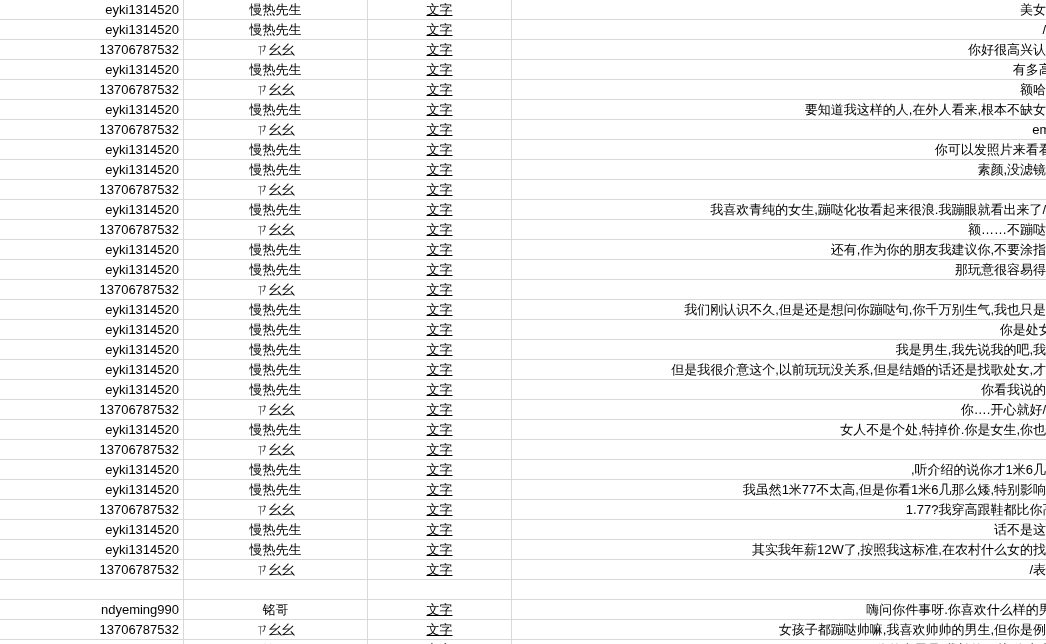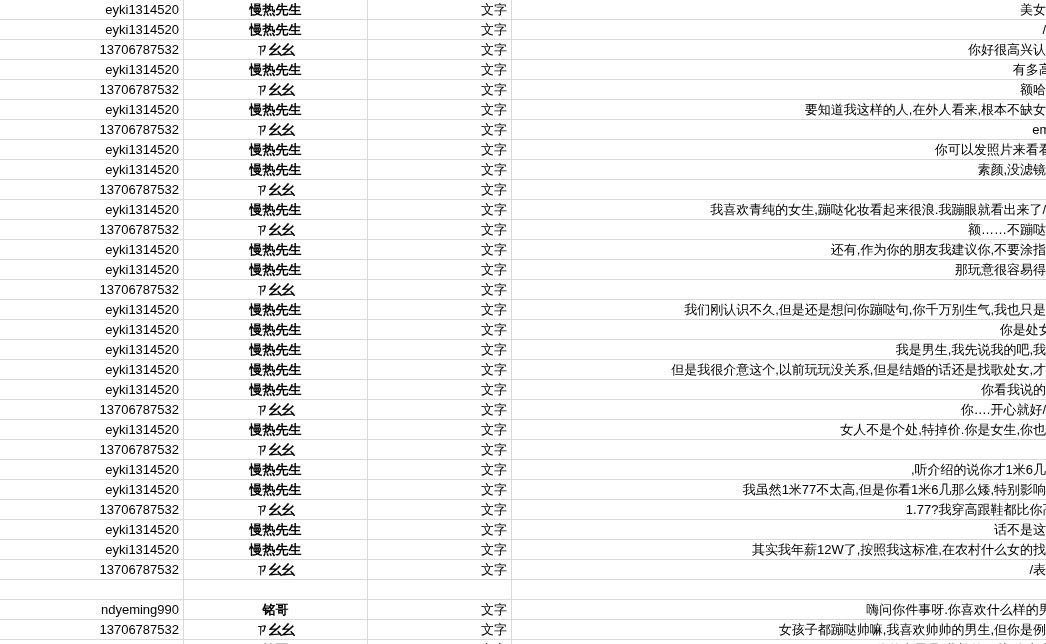--- a/index.html
+++ b/index.html
@@ -25,22 +25,22 @@
     line-height: 19px;
     padding: 0 4px;
     border-bottom: 1px solid #d9d9d9;
     border-right: 1px solid #d9d9d9;
     white-space: nowrap;
     overflow: hidden;
     font-size: 13px;
     vertical-align: middle;
   }
   .col-a { width: 175px; text-align: right; }
-  .col-b { width: 175px; text-align: center; font-weight: bold; }
-  .col-c { width: 135px; text-align: right; padding-left: 8px; }
+  .col-b { width: 175px; text-align: center; }
+  .col-c { width: 135px; text-align: center; padding-left: 8px; text-decoration: underline; }
   .col-d { width: 556px; text-align: right; padding-right: 10px; border-right: none; }
   tr.blank td {
     border-bottom: 1px solid #d9d9d9;
   }
   tr.blank td.col-d { }
 </style>
 </head>
 <body>
 
 <table class="sheet">

